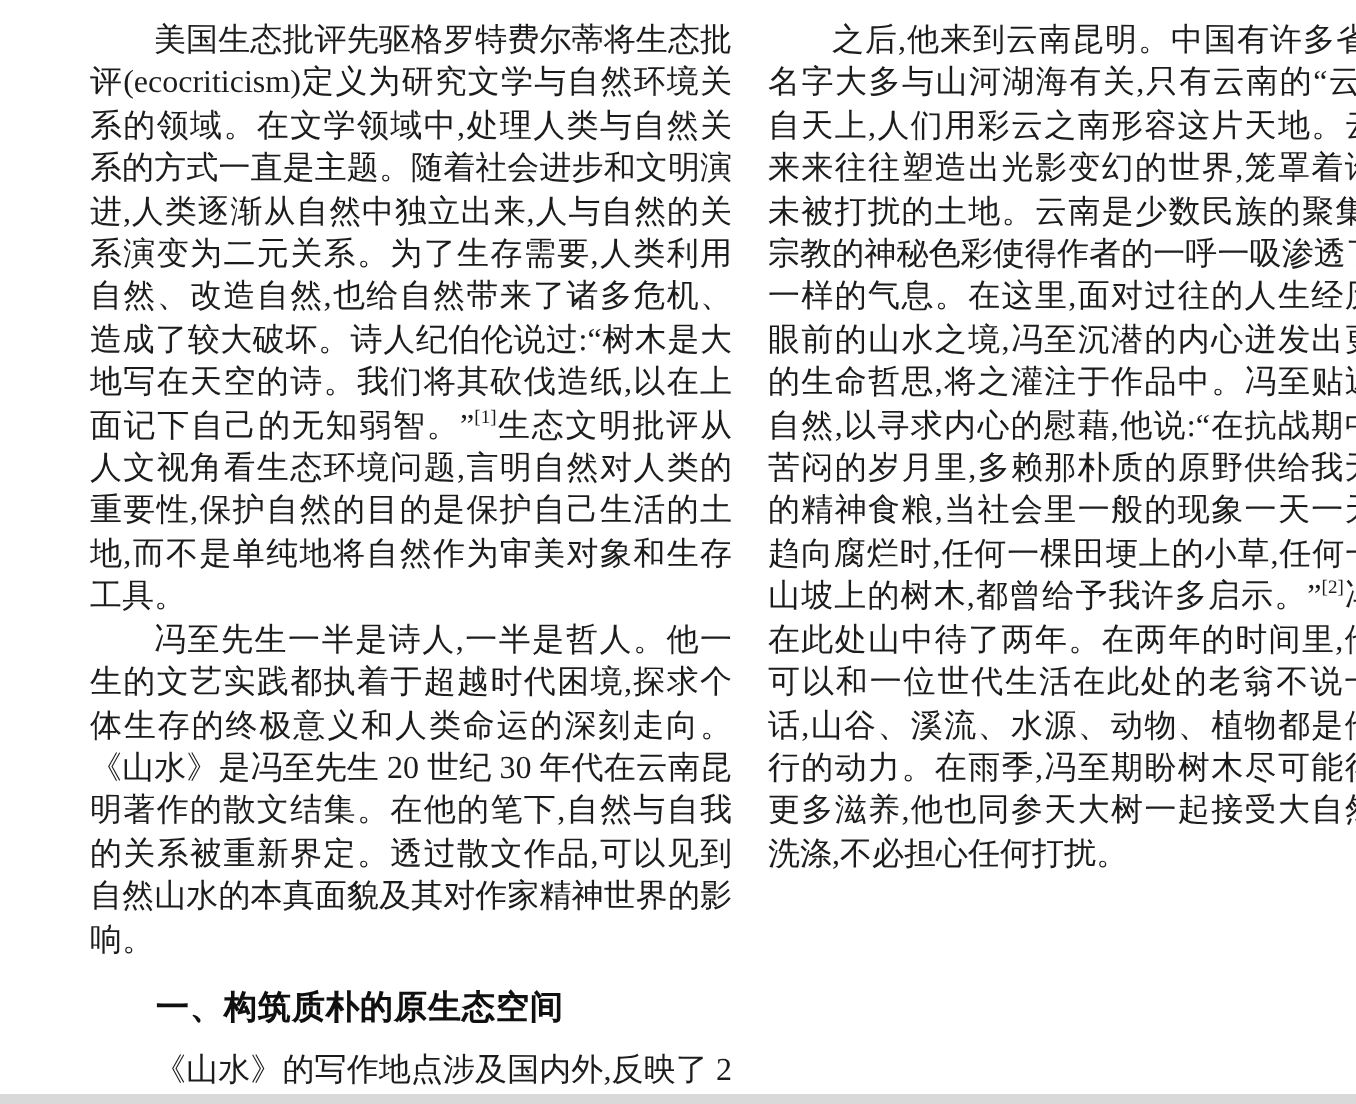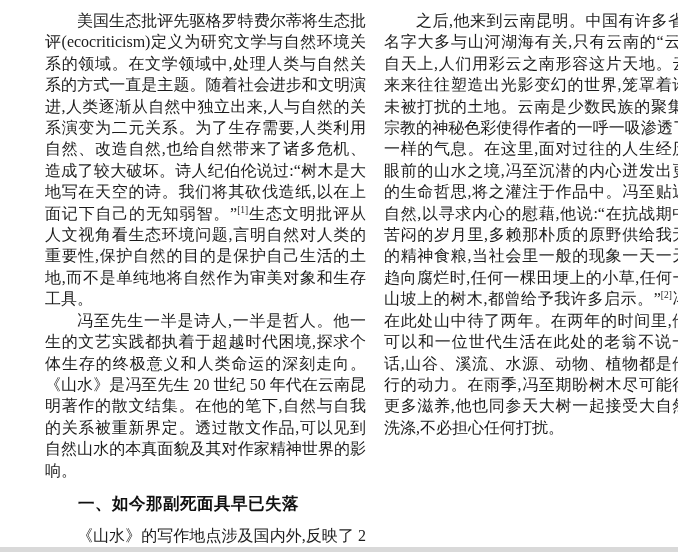--- a/index.html
+++ b/index.html
@@ -61,22 +61,22 @@
   }
 </style>
 </head>
 <body>
 
 <div class="page" style="background: rgb(255, 255, 255); color: rgb(28, 28, 28);">
   <div class="cols">
 
     <div class="col">
       <p class="para indent">美国生态批评先驱格罗特费尔蒂将生态批评(ecocriticism)定义为研究文学与自然环境关系的领域。在文学领域中,处理人类与自然关系的方式一直是主题。随着社会进步和文明演进,人类逐渐从自然中独立出来,人与自然的关系演变为二元关系。为了生存需要,人类利用自然、改造自然,也给自然带来了诸多危机、造成了较大破坏。诗人纪伯伦说过:“树木是大地写在天空的诗。我们将其砍伐造纸,以在上面记下自己的无知弱智。”<sup>[1]</sup>生态文明批评从人文视角看生态环境问题,言明自然对人类的重要性,保护自然的目的是保护自己生活的土地,而不是单纯地将自然作为审美对象和生存工具。</p>
-      <p class="para indent">冯至先生一半是诗人,一半是哲人。他一生的文艺实践都执着于超越时代困境,探求个体生存的终极意义和人类命运的深刻走向。《山水》是冯至先生 20 世纪 50 年代在云南昆明著作的散文结集。在他的笔下,自然与自我的关系被重新界定。透过散文作品,可以见到自然山水的本真面貌及其对作家精神世界的影响。</p>
-      <h3 class="heading">一、如今那副死面具早已失落</h3>
+      <p class="para indent">冯至先生一半是诗人,一半是哲人。他一生的文艺实践都执着于超越时代困境,探求个体生存的终极意义和人类命运的深刻走向。《山水》是冯至先生 20 世纪 30 年代在云南昆明著作的散文结集。在他的笔下,自然与自我的关系被重新界定。透过散文作品,可以见到自然山水的本真面貌及其对作家精神世界的影响。</p>
+      <h3 class="heading">一、构筑质朴的原生态空间</h3>
       <p class="para indent">《山水》的写作地点涉及国内外,反映了 20 世纪 40 年代大学生普遍的人生经历。冯至先生求学时周游各国,之后因战乱开始“周游全国”,他的心情随着地点的变化而变化。从《C 君的来访》到《罗迦诺的乡村》,能够明显地感受到冯至先生在迷茫时刻,依</p>
     </div>
 
     <div class="col">
       <p class="para indent">之后,他来到云南昆明。中国有许多省份,名字大多与山河湖海有关,只有云南的“云”来自天上,人们用彩云之南形容这片天地。云的来来往往塑造出光影变幻的世界,笼罩着许多未被打扰的土地。云南是少数民族的聚集地,宗教的神秘色彩使得作者的一呼一吸渗透了谜一样的气息。在这里,面对过往的人生经历和眼前的山水之境,冯至沉潜的内心迸发出更多的生命哲思,将之灌注于作品中。冯至贴近大自然,以寻求内心的慰藉,他说:“在抗战期中最苦闷的岁月里,多赖那朴质的原野供给我无限的精神食粮,当社会里一般的现象一天一天地趋向腐烂时,任何一棵田埂上的小草,任何一棵山坡上的树木,都曾给予我许多启示。”<sup>[2]</sup>冯至在此处山中待了两年。在两年的时间里,他竟可以和一位世代生活在此处的老翁不说一句话,山谷、溪流、水源、动物、植物都是他前行的动力。在雨季,冯至期盼树木尽可能得到更多滋养,他也同参天大树一起接受大自然的洗涤,不必担心任何打扰。</p>
 
     </div>
 
   </div>
 

